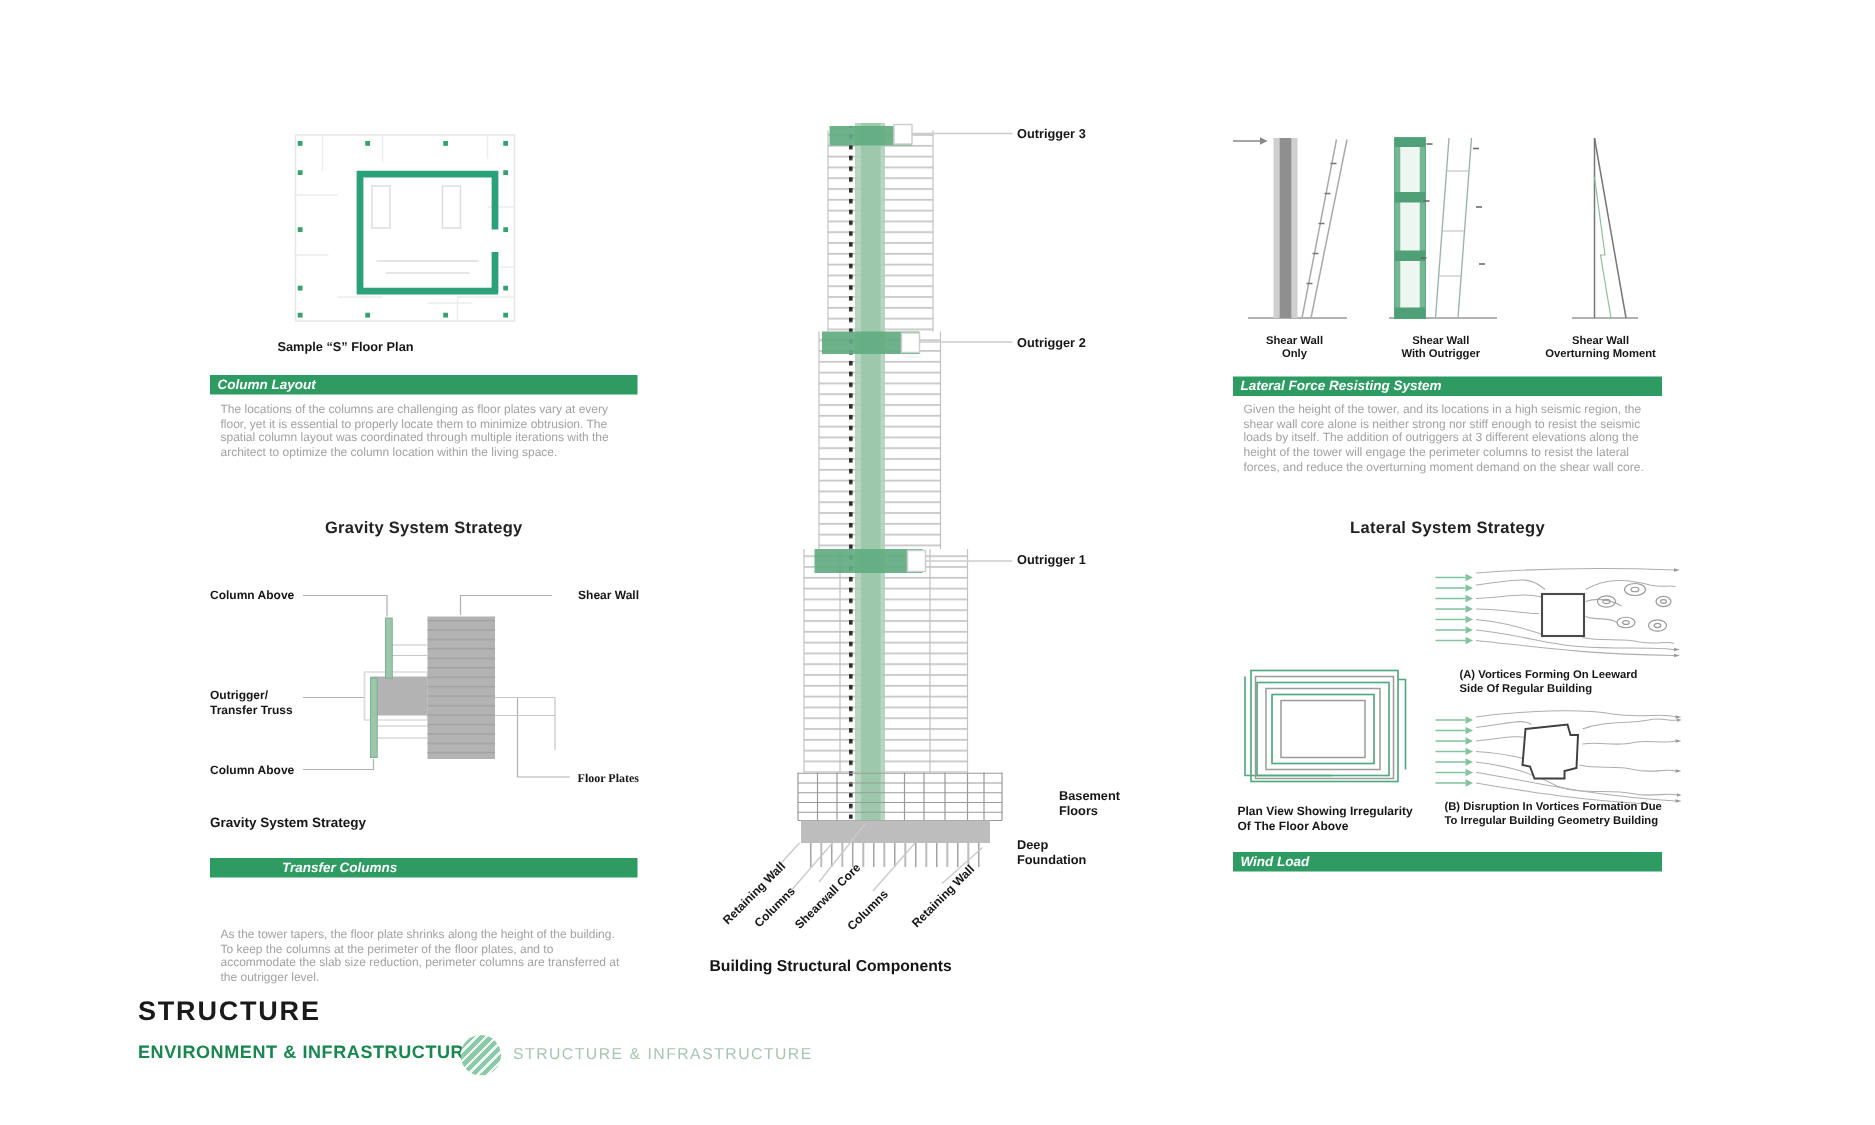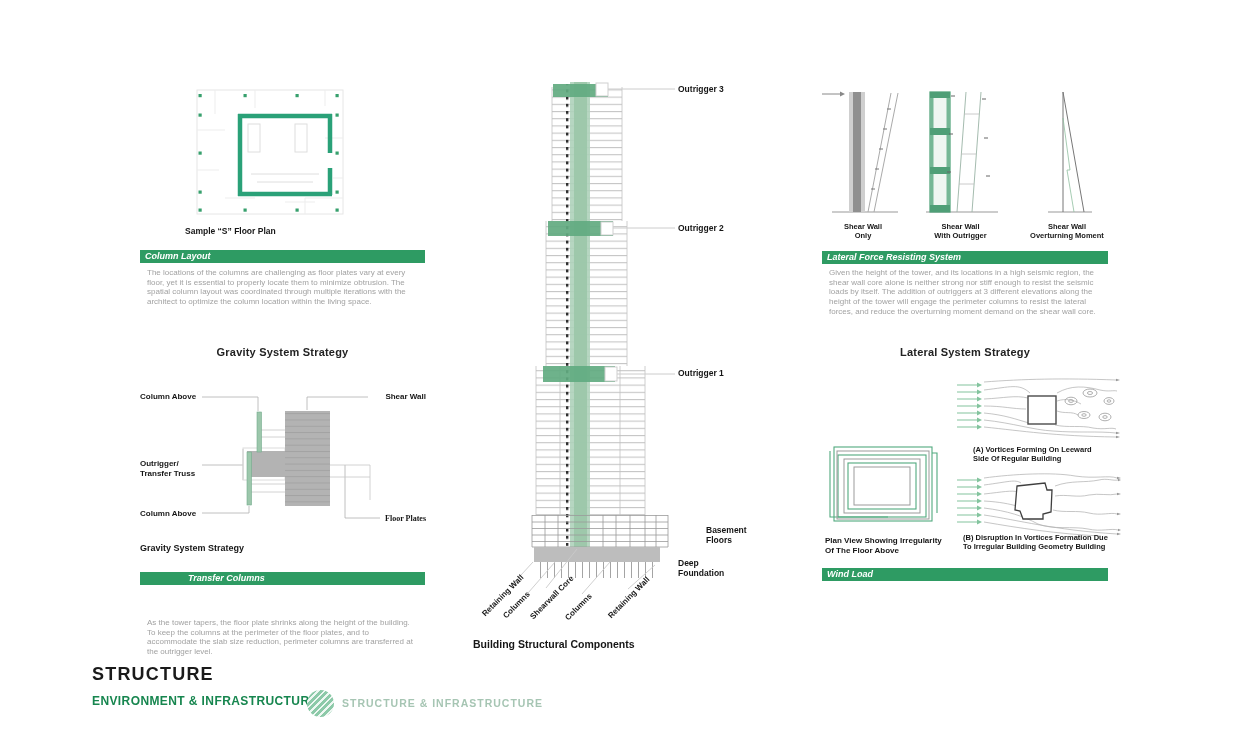--- a/index.html
+++ b/index.html
@@ -326,15 +326,15 @@
     </g>
     <path d="M64,20 L92,17 L94,24 L99,24 L98,46 L90,48 L90,53 L70,53 L67,45 L62,44 Z" fill="#fff" stroke="#3f3f3f" stroke-width="1.3"></path>
   </svg>
   <div class="abs lbl75" style="left:963px;top:533px;width:148px;">(B) Disruption In Vortices Formation Due To Irregular Building Geometry Building</div>
 
   <div class="abs hdr" style="left:822px;top:568px;width:286px;">Wind Load</div>
 
   <div class="abs" style="left:92px;top:664px;font-size:18px;font-weight:bold;color:#1a1a1a;letter-spacing:1.2px;">STRUCTURE</div>
   <div class="abs" style="left:92px;top:694px;font-size:12px;font-weight:bold;color:#17864f;letter-spacing:.4px;">ENVIRONMENT &amp; INFRASTRUCTURE</div>
   <div class="abs logo" style="left:307px;top:690px;"></div>
-  <div class="abs" style="left:342px;top:697px;font-size:10.5px;font-weight:bold;color:#a6c5b3;letter-spacing:1px;">STRUCTURE &amp; INFRASTRUCTURE</div>
+  <div class="abs" style="left:342px;top:697px;font-size:10.5px;font-weight:normal;color:#a6c5b3;letter-spacing:1px;">STRUCTURE &amp; INFRASTRUCTURE</div>
 
 </div>
 
 </body></html>

